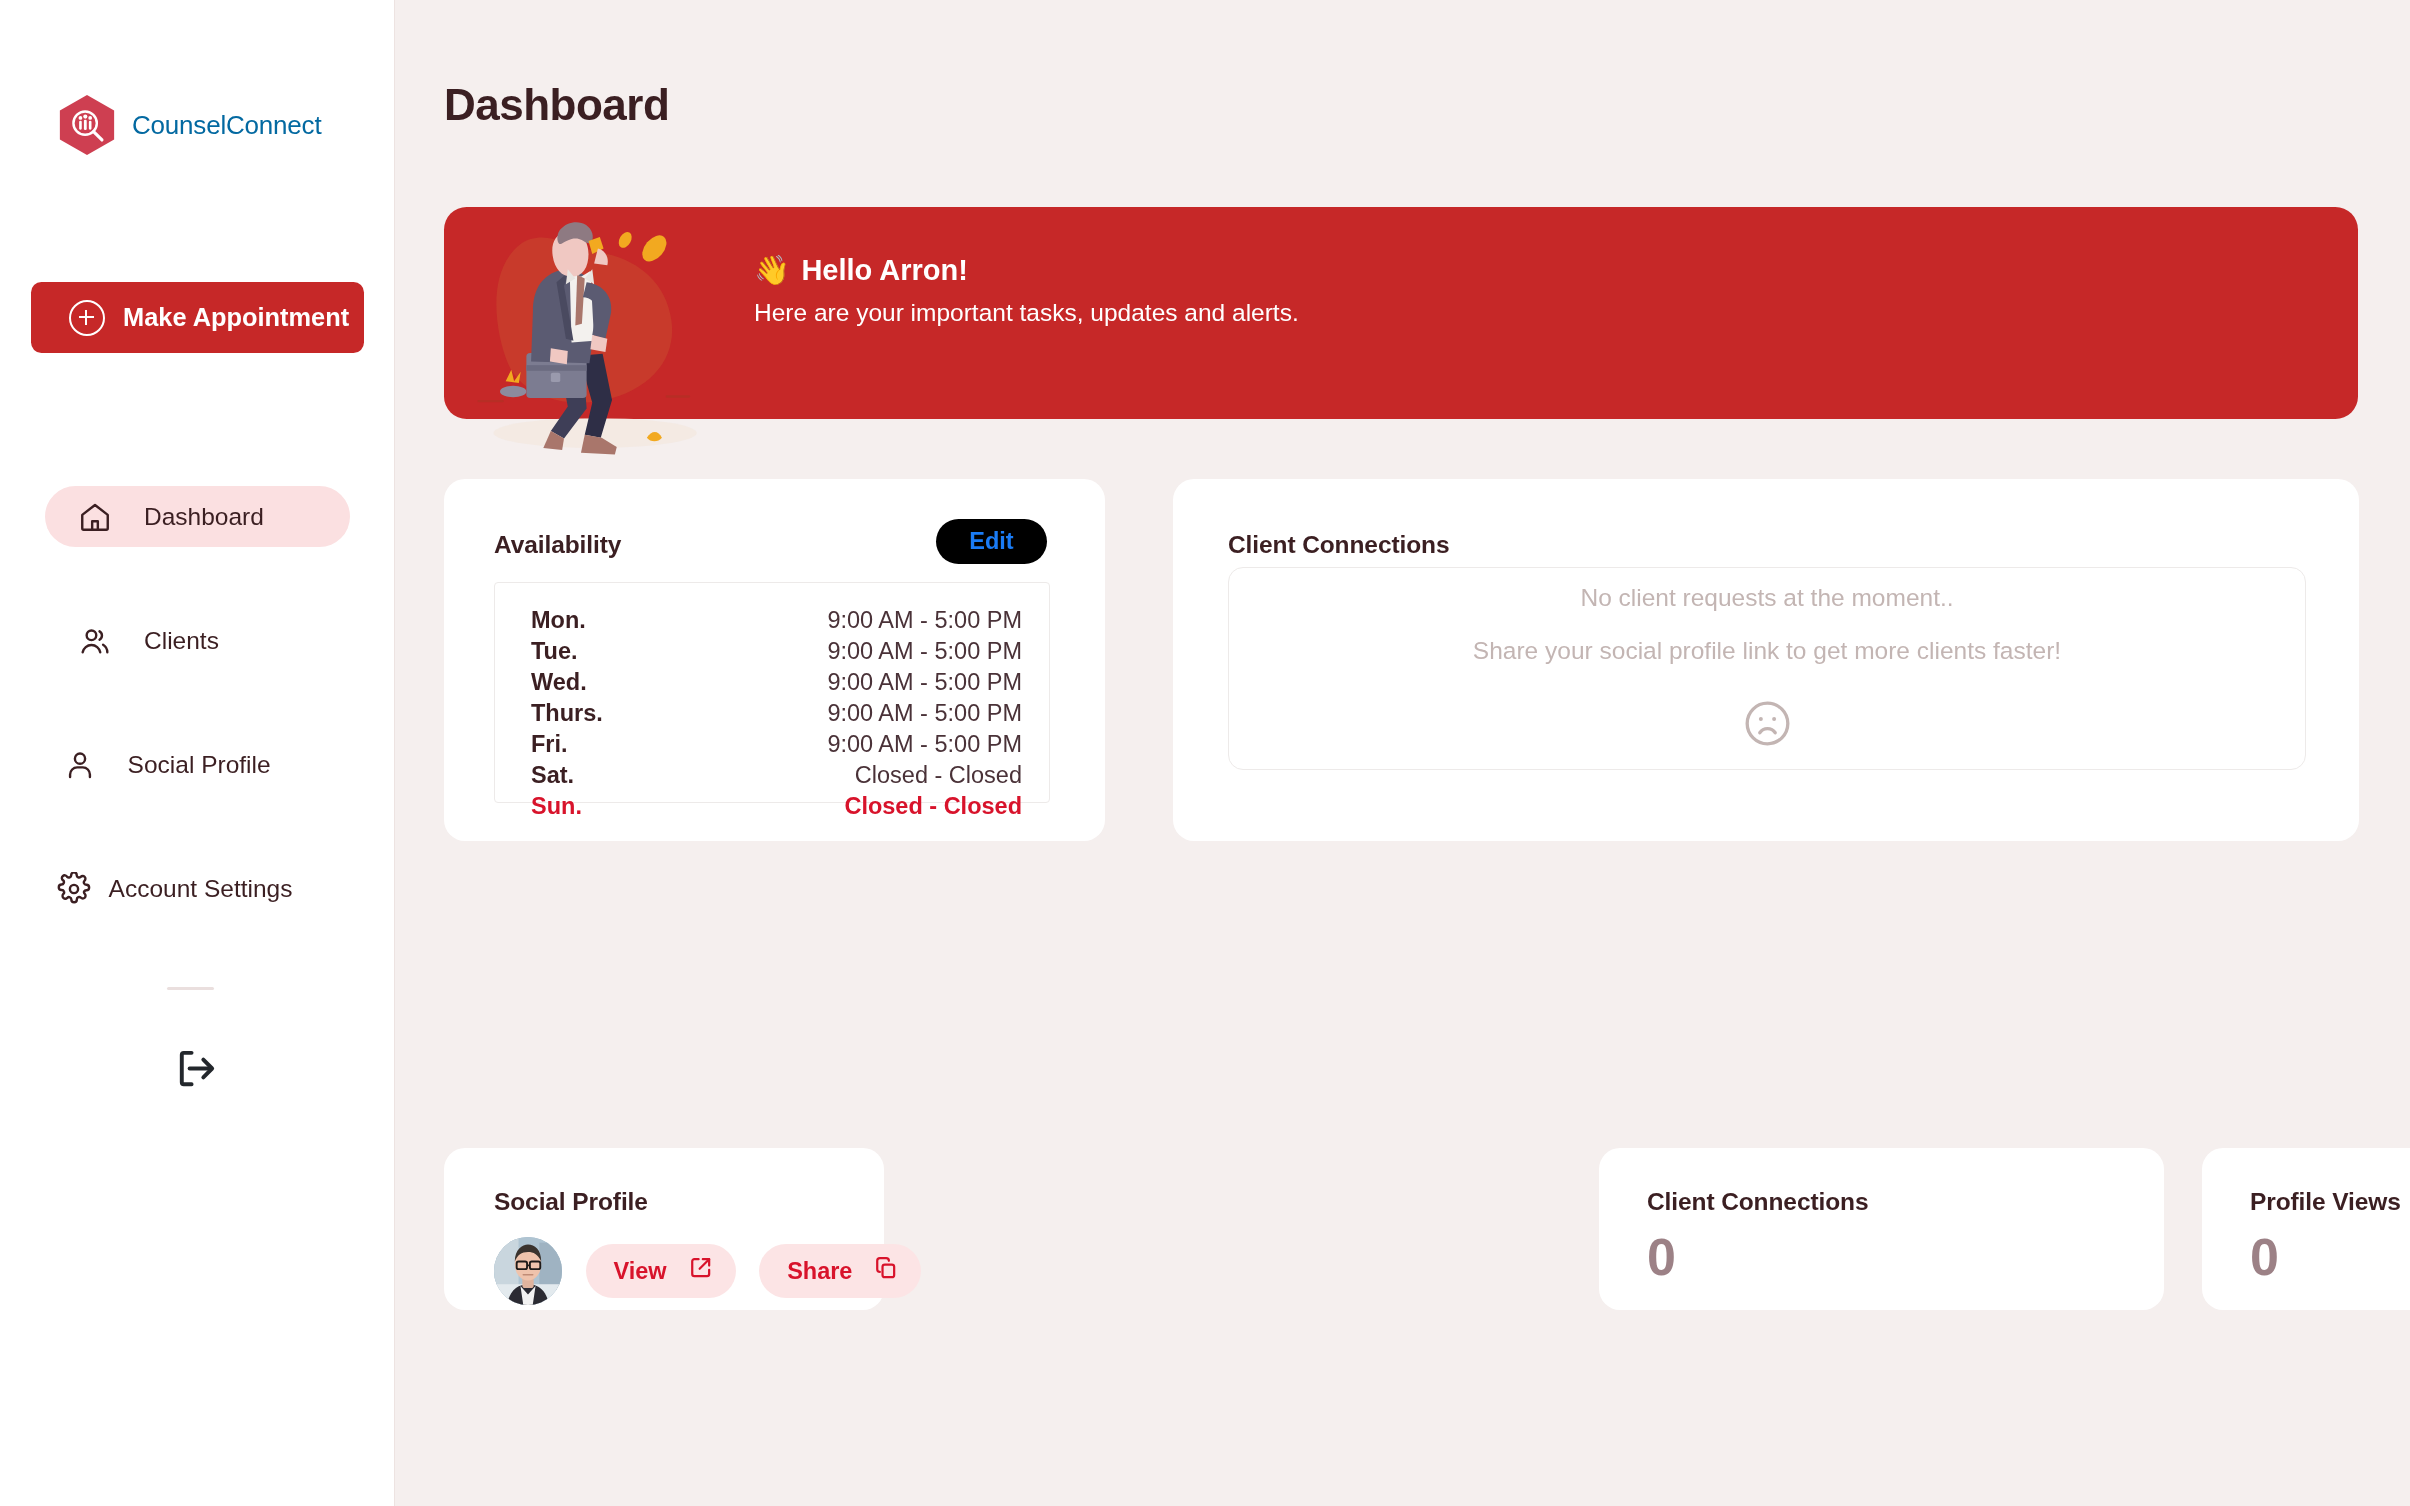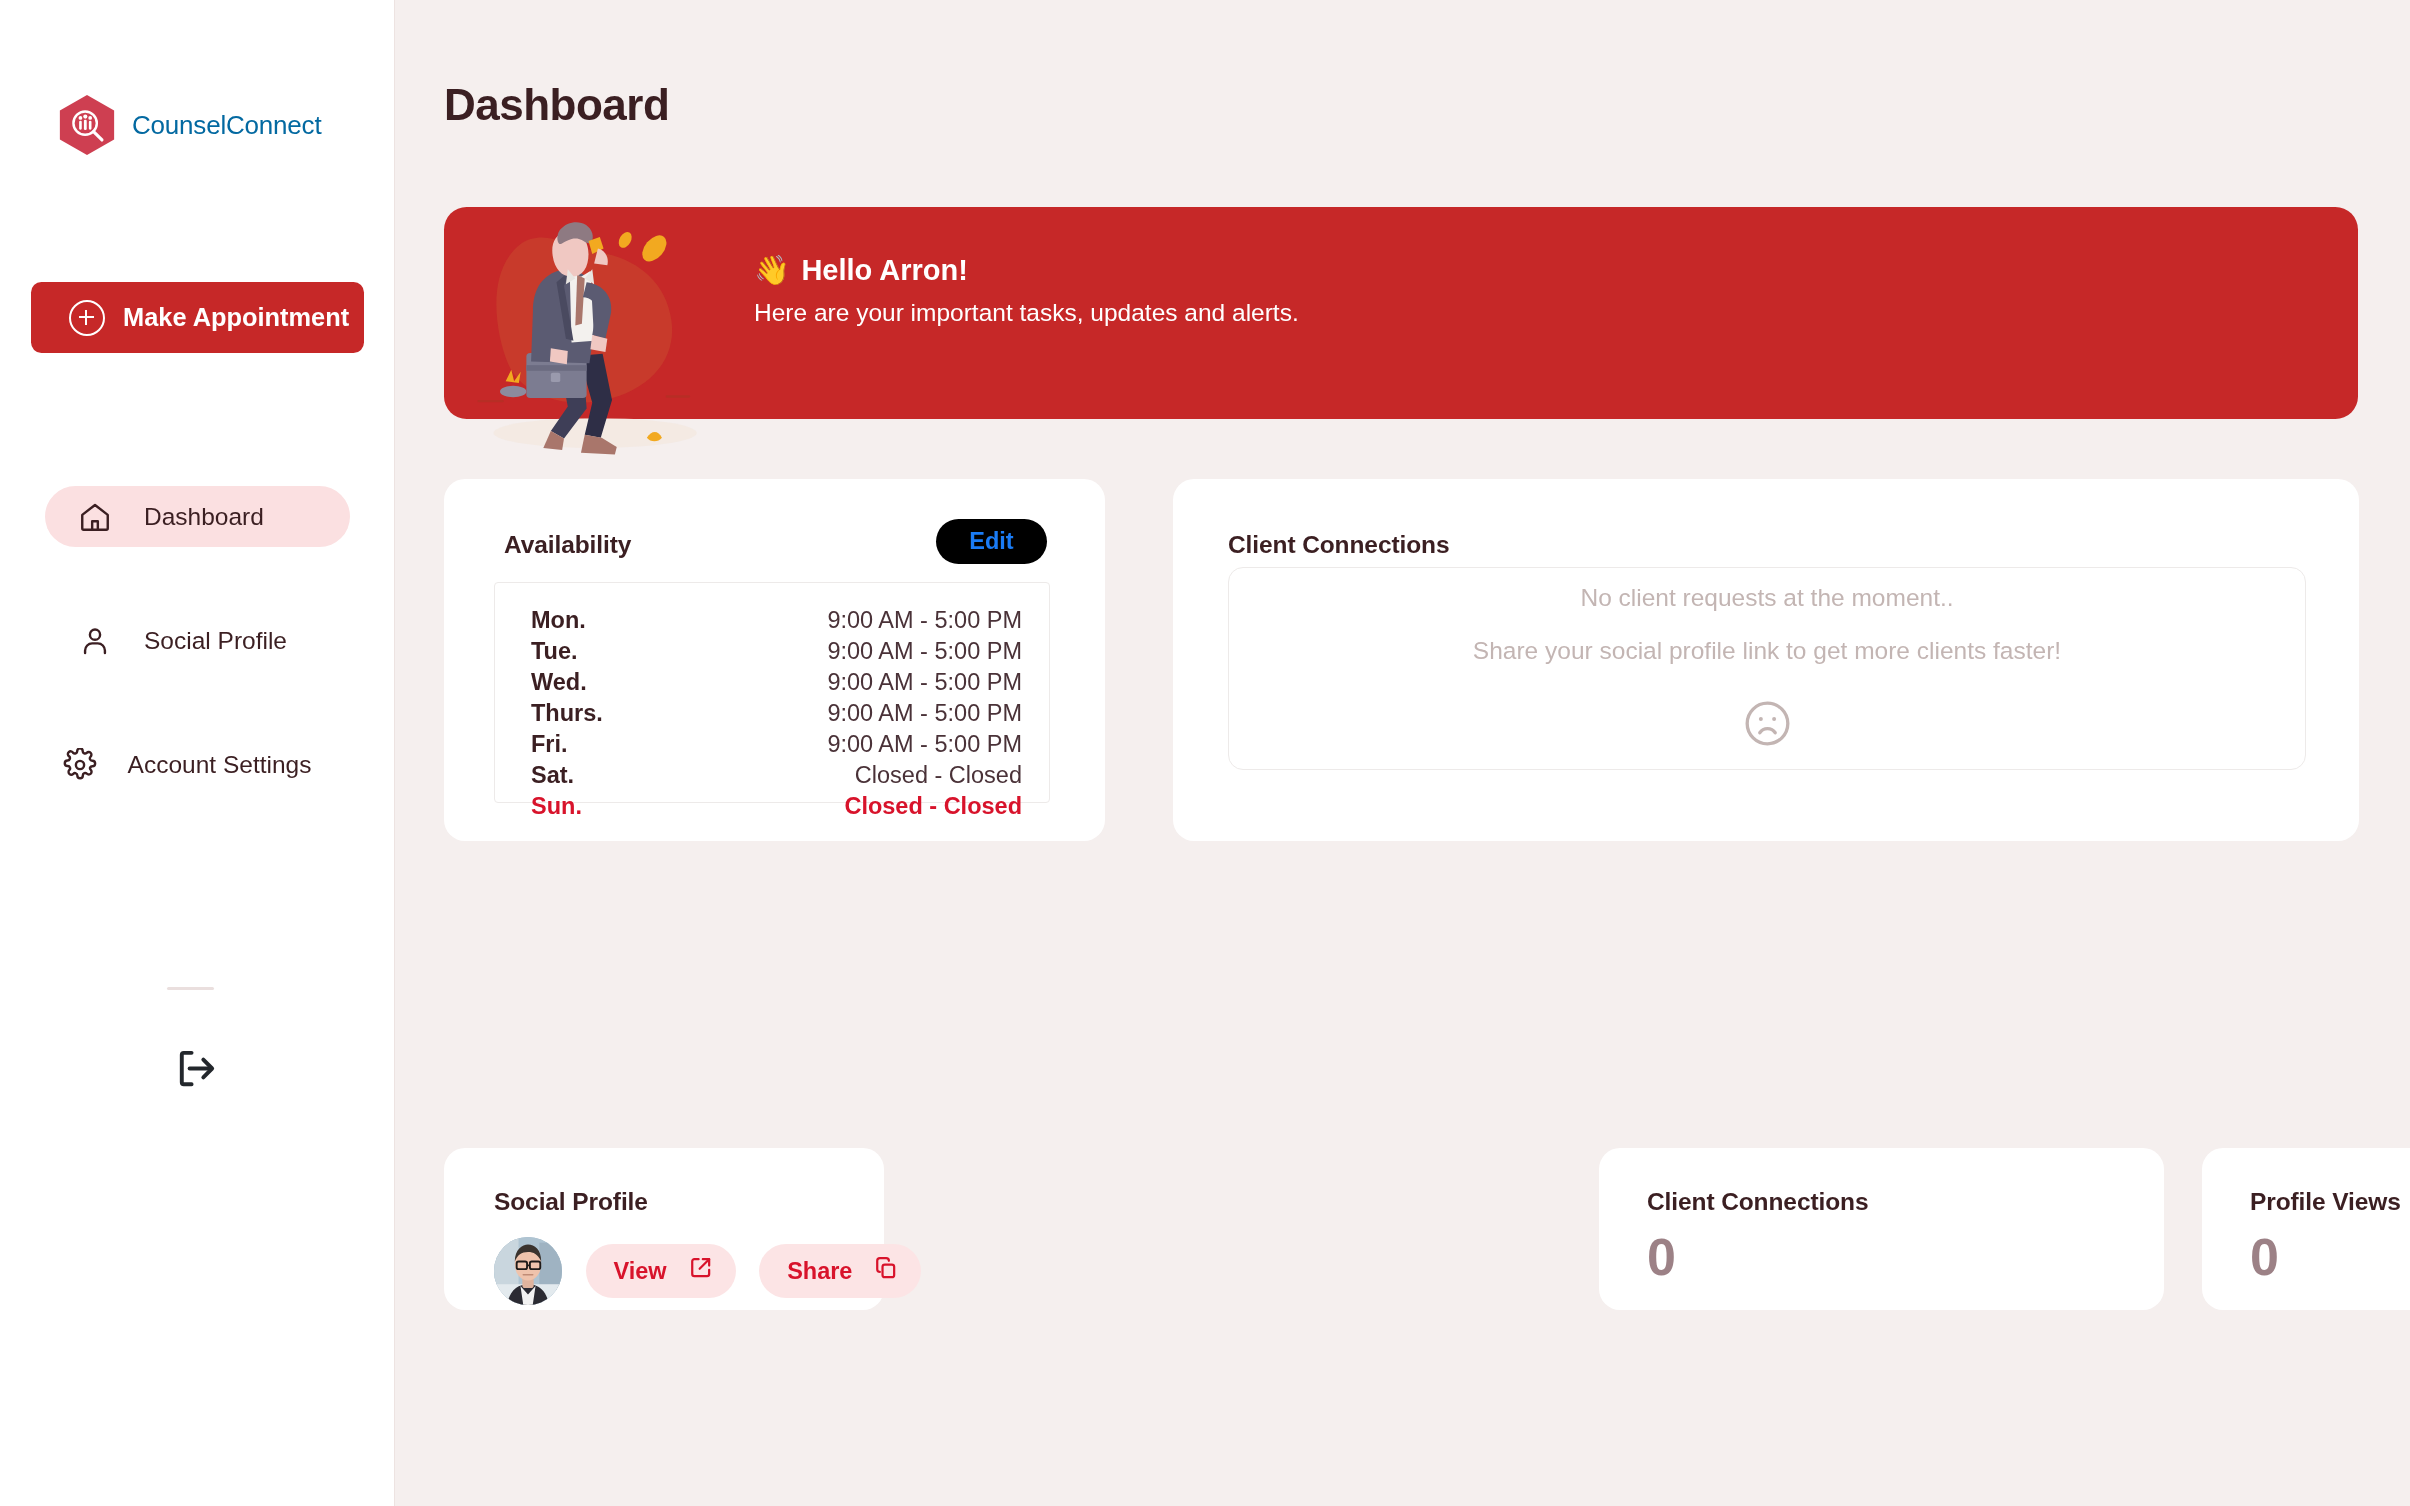--- a/index.html
+++ b/index.html
@@ -196,21 +196,21 @@
   }
   .card-title {
     font-size: 24.5px;
     font-weight: 700;
     color: #3B1F22;
     letter-spacing: -0.1px;
   }
 
   
   #availability-card { left: 49px; top: 479px; width: 661px; height: 362px; }
-  #availability-card .card-title { position: absolute; left: 60px; top: 52px; }
+  #availability-card .card-title { position: absolute; left: 50px; top: 52px; }
   .edit-btn {
     position: absolute;
     right: 58px; top: 40px;
     width: 111px; height: 45px;
     background: #000000;
     border: none;
     border-radius: 22.6px;
     color: #1A7CF5;
     font-size: 23.5px;
     font-weight: 700;
@@ -353,20 +353,31 @@
       <div class="nav-item active">
         <span class="nav-ico">
           <svg width="34" height="34" viewBox="0 0 24 24" fill="none" stroke="#3B1F22" stroke-width="1.7" stroke-linecap="round" stroke-linejoin="round">
             <path d="M3 10.5 12 3.5l9 7V20a1 1 0 0 1-1 1H4a1 1 0 0 1-1-1z"></path>
             <path d="M10 21v-6h4v6"></path>
           </svg>
         </span>
         <span class="nav-label">Dashboard</span>
       </div>
 
+      <div class="nav-item">
+        <span class="nav-ico">
+          <svg width="34" height="34" viewBox="0 0 24 24" fill="none" stroke="#3B1F22" stroke-width="1.7" stroke-linecap="round" stroke-linejoin="round">
+            <circle cx="9.5" cy="8" r="3.4"></circle>
+            <path d="M3.3 20a6.3 6.3 0 0 1 12.4 0"></path>
+            <path d="M15.2 5.2a3.4 3.4 0 0 1 0 5.9"></path>
+            <path d="M17.7 14.6A6.3 6.3 0 0 1 20.7 20"></path>
+          </svg>
+        </span>
+        <span class="nav-label">Clients</span>
+      </div>
 
       <div class="nav-item">
         <span class="nav-ico">
           <svg width="34" height="34" viewBox="0 0 24 24" fill="none" stroke="#3B1F22" stroke-width="1.7" stroke-linecap="round" stroke-linejoin="round">
             <circle cx="12" cy="7.5" r="3.6"></circle>
             <path d="M5 20.5v-1.8a5 5 0 0 1 5-5h4a5 5 0 0 1 5 5v1.8"></path>
           </svg>
         </span>
         <span class="nav-label">Social Profile</span>
       </div>

